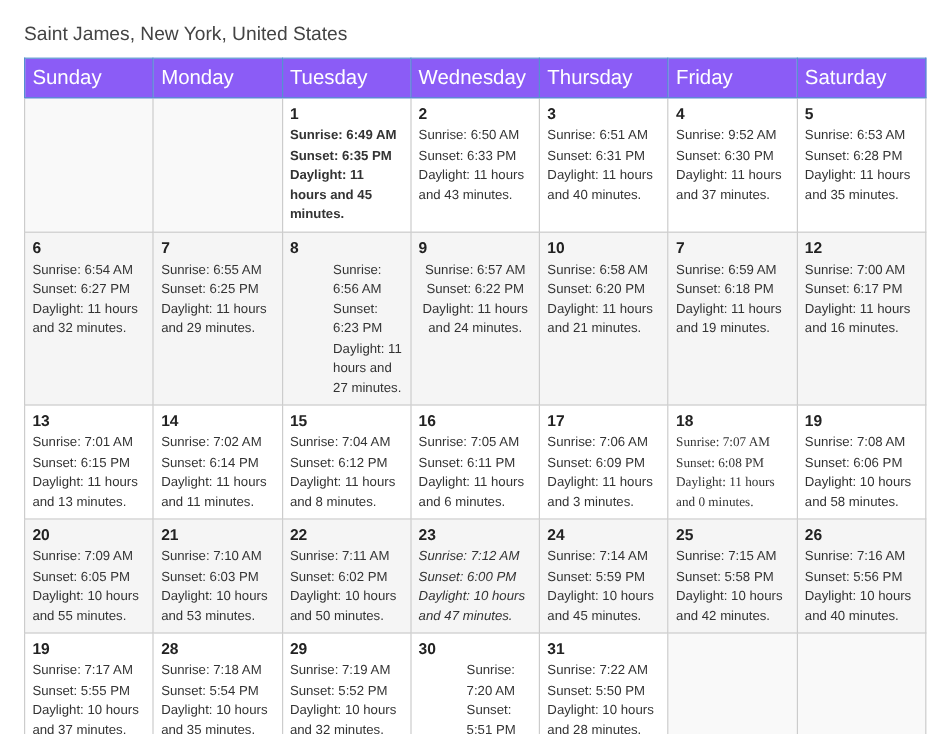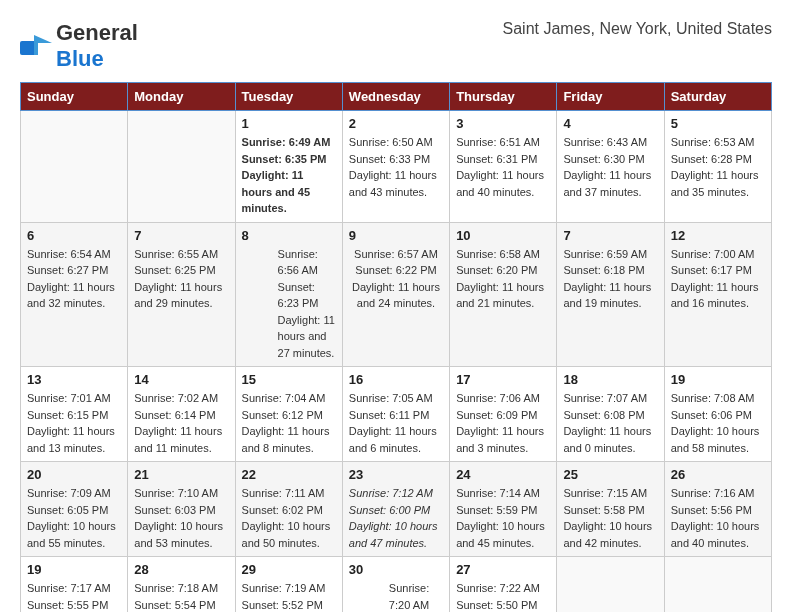--- a/index.html
+++ b/index.html
@@ -38,26 +38,26 @@
       font-size: 16px;
       font-weight: normal;
       color: #444;
     }
     table {
       width: 100%;
       border-collapse: collapse;
       table-layout: fixed;
     }
     thead th {
-      background: #7f1d1d;
+      background: #8b5cf6;
       color: #fff;
       text-align: left;
       padding: 6px 6px;
-      font-size: 13px;
-      font-weight: bold;
+      font-size: 17px;
+      font-weight: normal;
       border: 1px solid #5590d0;
     }
     tbody td {
       border: 1px solid #ccc;
       vertical-align: top;
       padding: 5px 6px;
       font-size: 11px;
       color: #333;
       height: 80px;
     }
@@ -77,31 +77,20 @@
     }
     tbody tr:nth-child(even) td {
       background: #f5f5f5;
     }
     .empty { background: #f9f9f9 !important; }
   </style>
 </head>
 <body>
 
 <div class="header">
-  <div class="logo">
-    <div class="logo-row">
-      <svg width="32" height="22" viewBox="0 0 32 22">
-        <rect x="0" y="6" width="18" height="14" rx="2" fill="#1a75cf"></rect>
-        <polygon points="14,0 32,8 18,8 18,20 14,20" fill="#3a9ad9"></polygon>
-      </svg>
-      <span style="font-size:22px;font-weight:bold;color:#333;">
-        <span style="color:#333;">General</span><br><span style="color:#1a75cf;">Blue</span>
-      </span>
-    </div>
-  </div>
   <div class="title-block">
     <h2>Saint James, New York, United States</h2>
   </div>
 </div>
 
 <table>
   <thead>
     <tr>
     <th>Sunday</th>
         <th>Monday</th>
@@ -129,21 +118,21 @@
 Daylight: 11 hours and 43 minutes.</div>
         </td>
         <td>
           <span class="day-num">3</span>
           <div class="day-info" style="white-space: pre-line;">Sunrise: 6:51 AM
 Sunset: 6:31 PM
 Daylight: 11 hours and 40 minutes.</div>
         </td>
         <td>
           <span class="day-num">4</span>
-          <div class="day-info" style="white-space: pre-line;">Sunrise: 6:43 AM
+          <div class="day-info" style="white-space: pre-line;">Sunrise: 9:52 AM
 Sunset: 6:30 PM
 Daylight: 11 hours and 37 minutes.</div>
         </td>
         <td>
           <span class="day-num">5</span>
           <div class="day-info" style="white-space: pre-line;">Sunrise: 6:53 AM
 Sunset: 6:28 PM
 Daylight: 11 hours and 35 minutes.</div>
         </td>
       </tr>
@@ -217,21 +206,21 @@
 Daylight: 11 hours and 6 minutes.</div>
         </td>
         <td>
           <span class="day-num">17</span>
           <div class="day-info" style="white-space: pre-line;">Sunrise: 7:06 AM
 Sunset: 6:09 PM
 Daylight: 11 hours and 3 minutes.</div>
         </td>
         <td>
           <span class="day-num">18</span>
-          <div class="day-info" style="white-space: pre-line;">Sunrise: 7:07 AM
+          <div class="day-info" style="white-space: pre-line; font-family: Liberation Serif, serif;">Sunrise: 7:07 AM
 Sunset: 6:08 PM
 Daylight: 11 hours and 0 minutes.</div>
         </td>
         <td>
           <span class="day-num">19</span>
           <div class="day-info" style="white-space: pre-line;">Sunrise: 7:08 AM
 Sunset: 6:06 PM
 Daylight: 10 hours and 58 minutes.</div>
         </td>
       </tr>
@@ -298,21 +287,21 @@
 Sunset: 5:52 PM
 Daylight: 10 hours and 32 minutes.</div>
         </td>
         <td>
           <span class="day-num">30</span>
           <div class="day-info" style="white-space: pre-line; margin-left: 40px;">Sunrise: 7:20 AM
 Sunset: 5:51 PM
 Daylight: 10 hours and 30 minutes.</div>
         </td>
         <td>
-          <span class="day-num">27</span>
+          <span class="day-num">31</span>
           <div class="day-info" style="white-space: pre-line;">Sunrise: 7:22 AM
 Sunset: 5:50 PM
 Daylight: 10 hours and 28 minutes.</div>
         </td>
         <td class="empty"></td>
         <td class="empty"></td>
       </tr>
     </tbody>
 </table>
 

